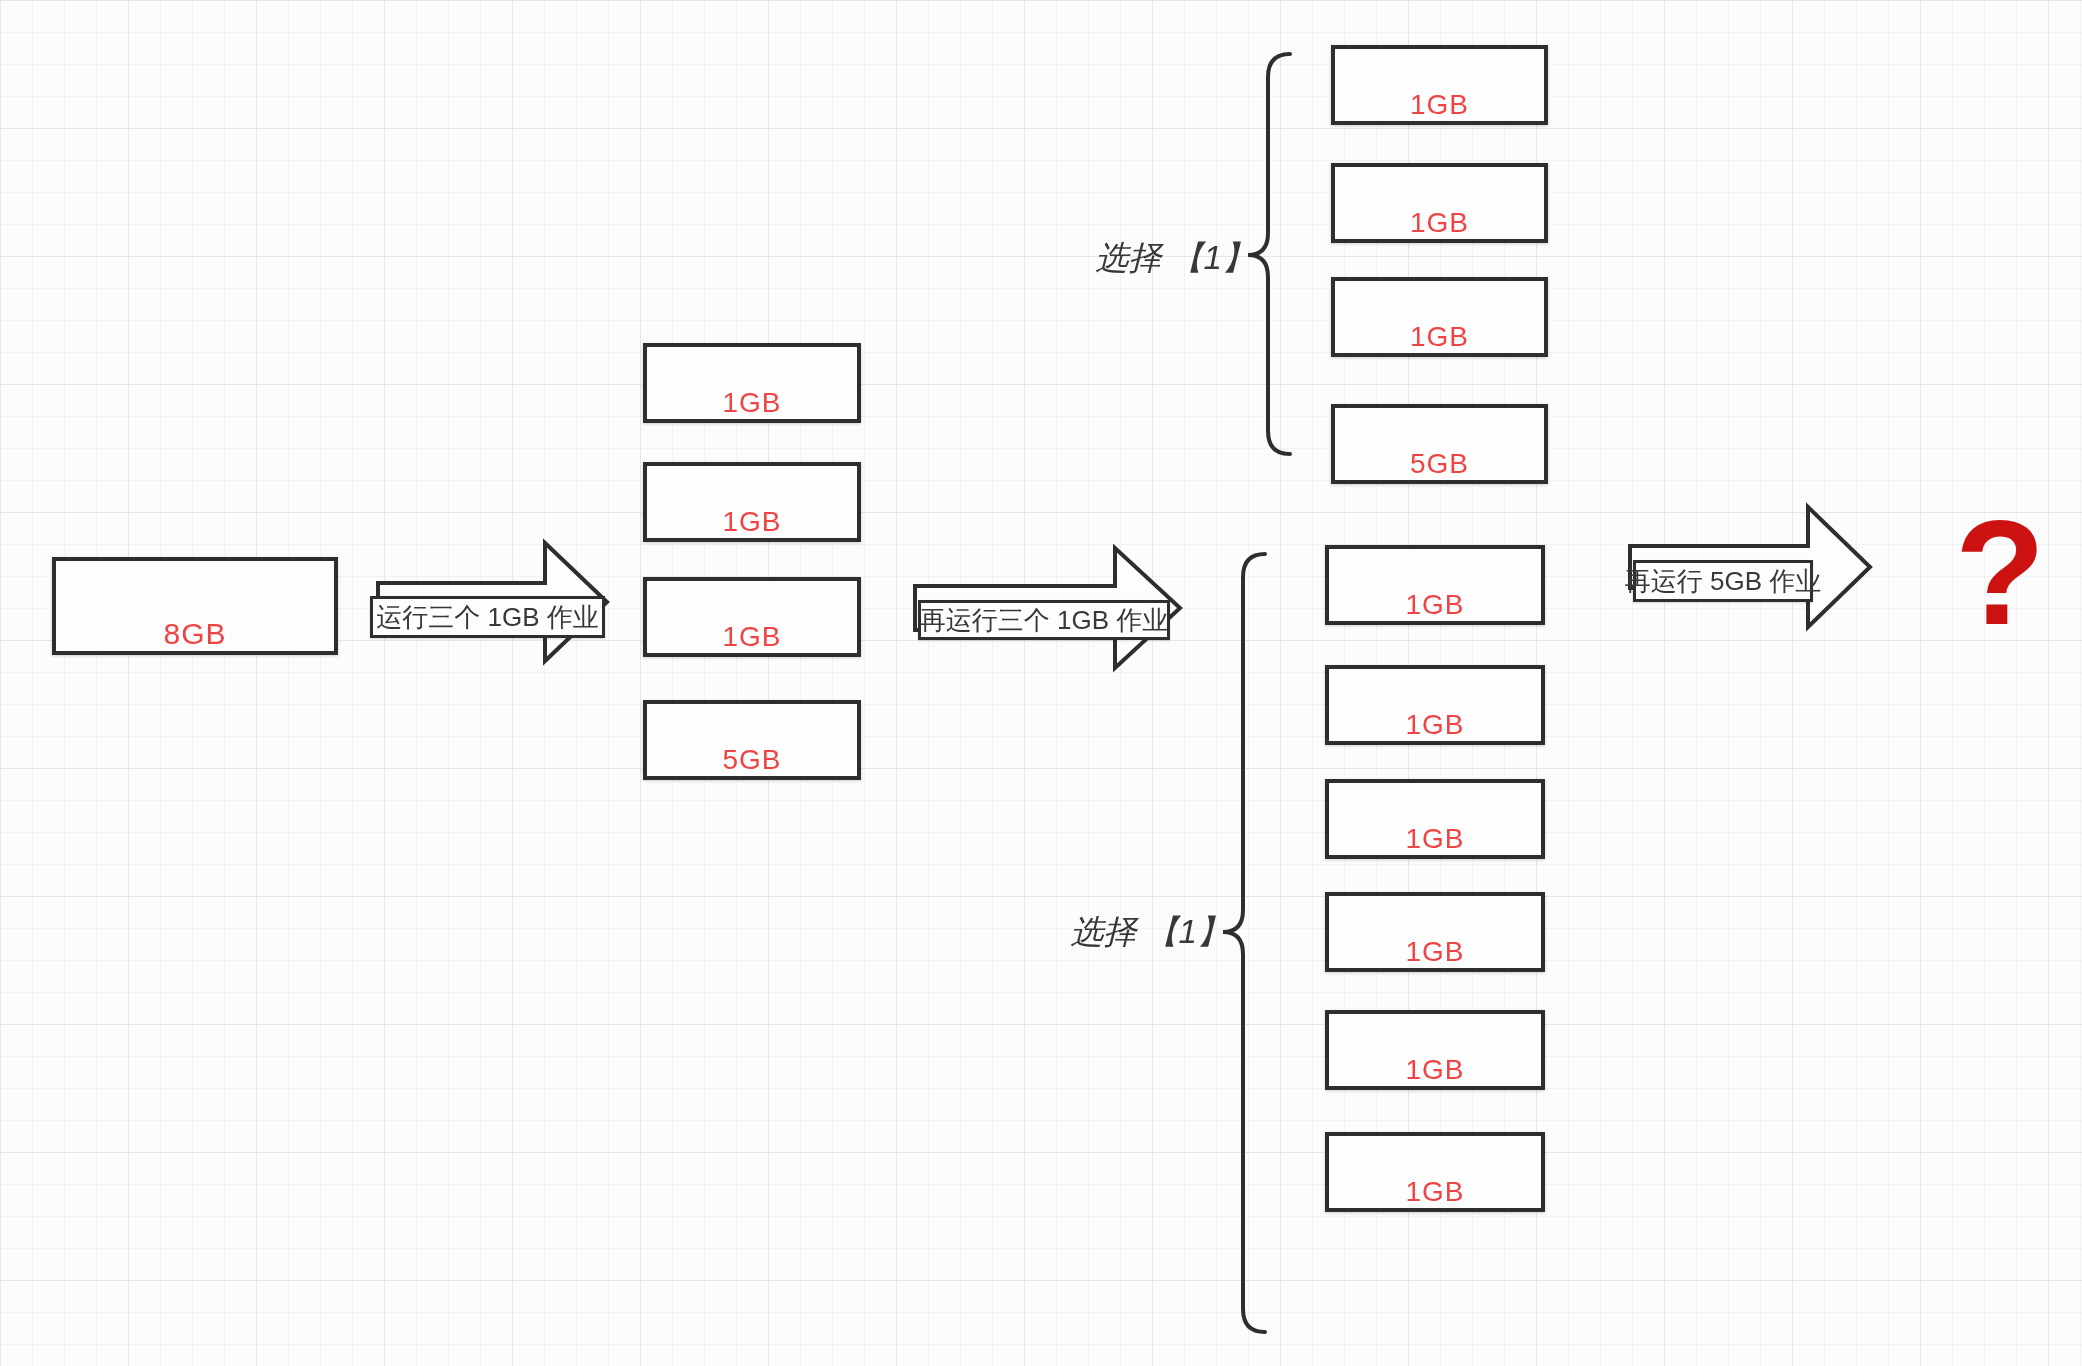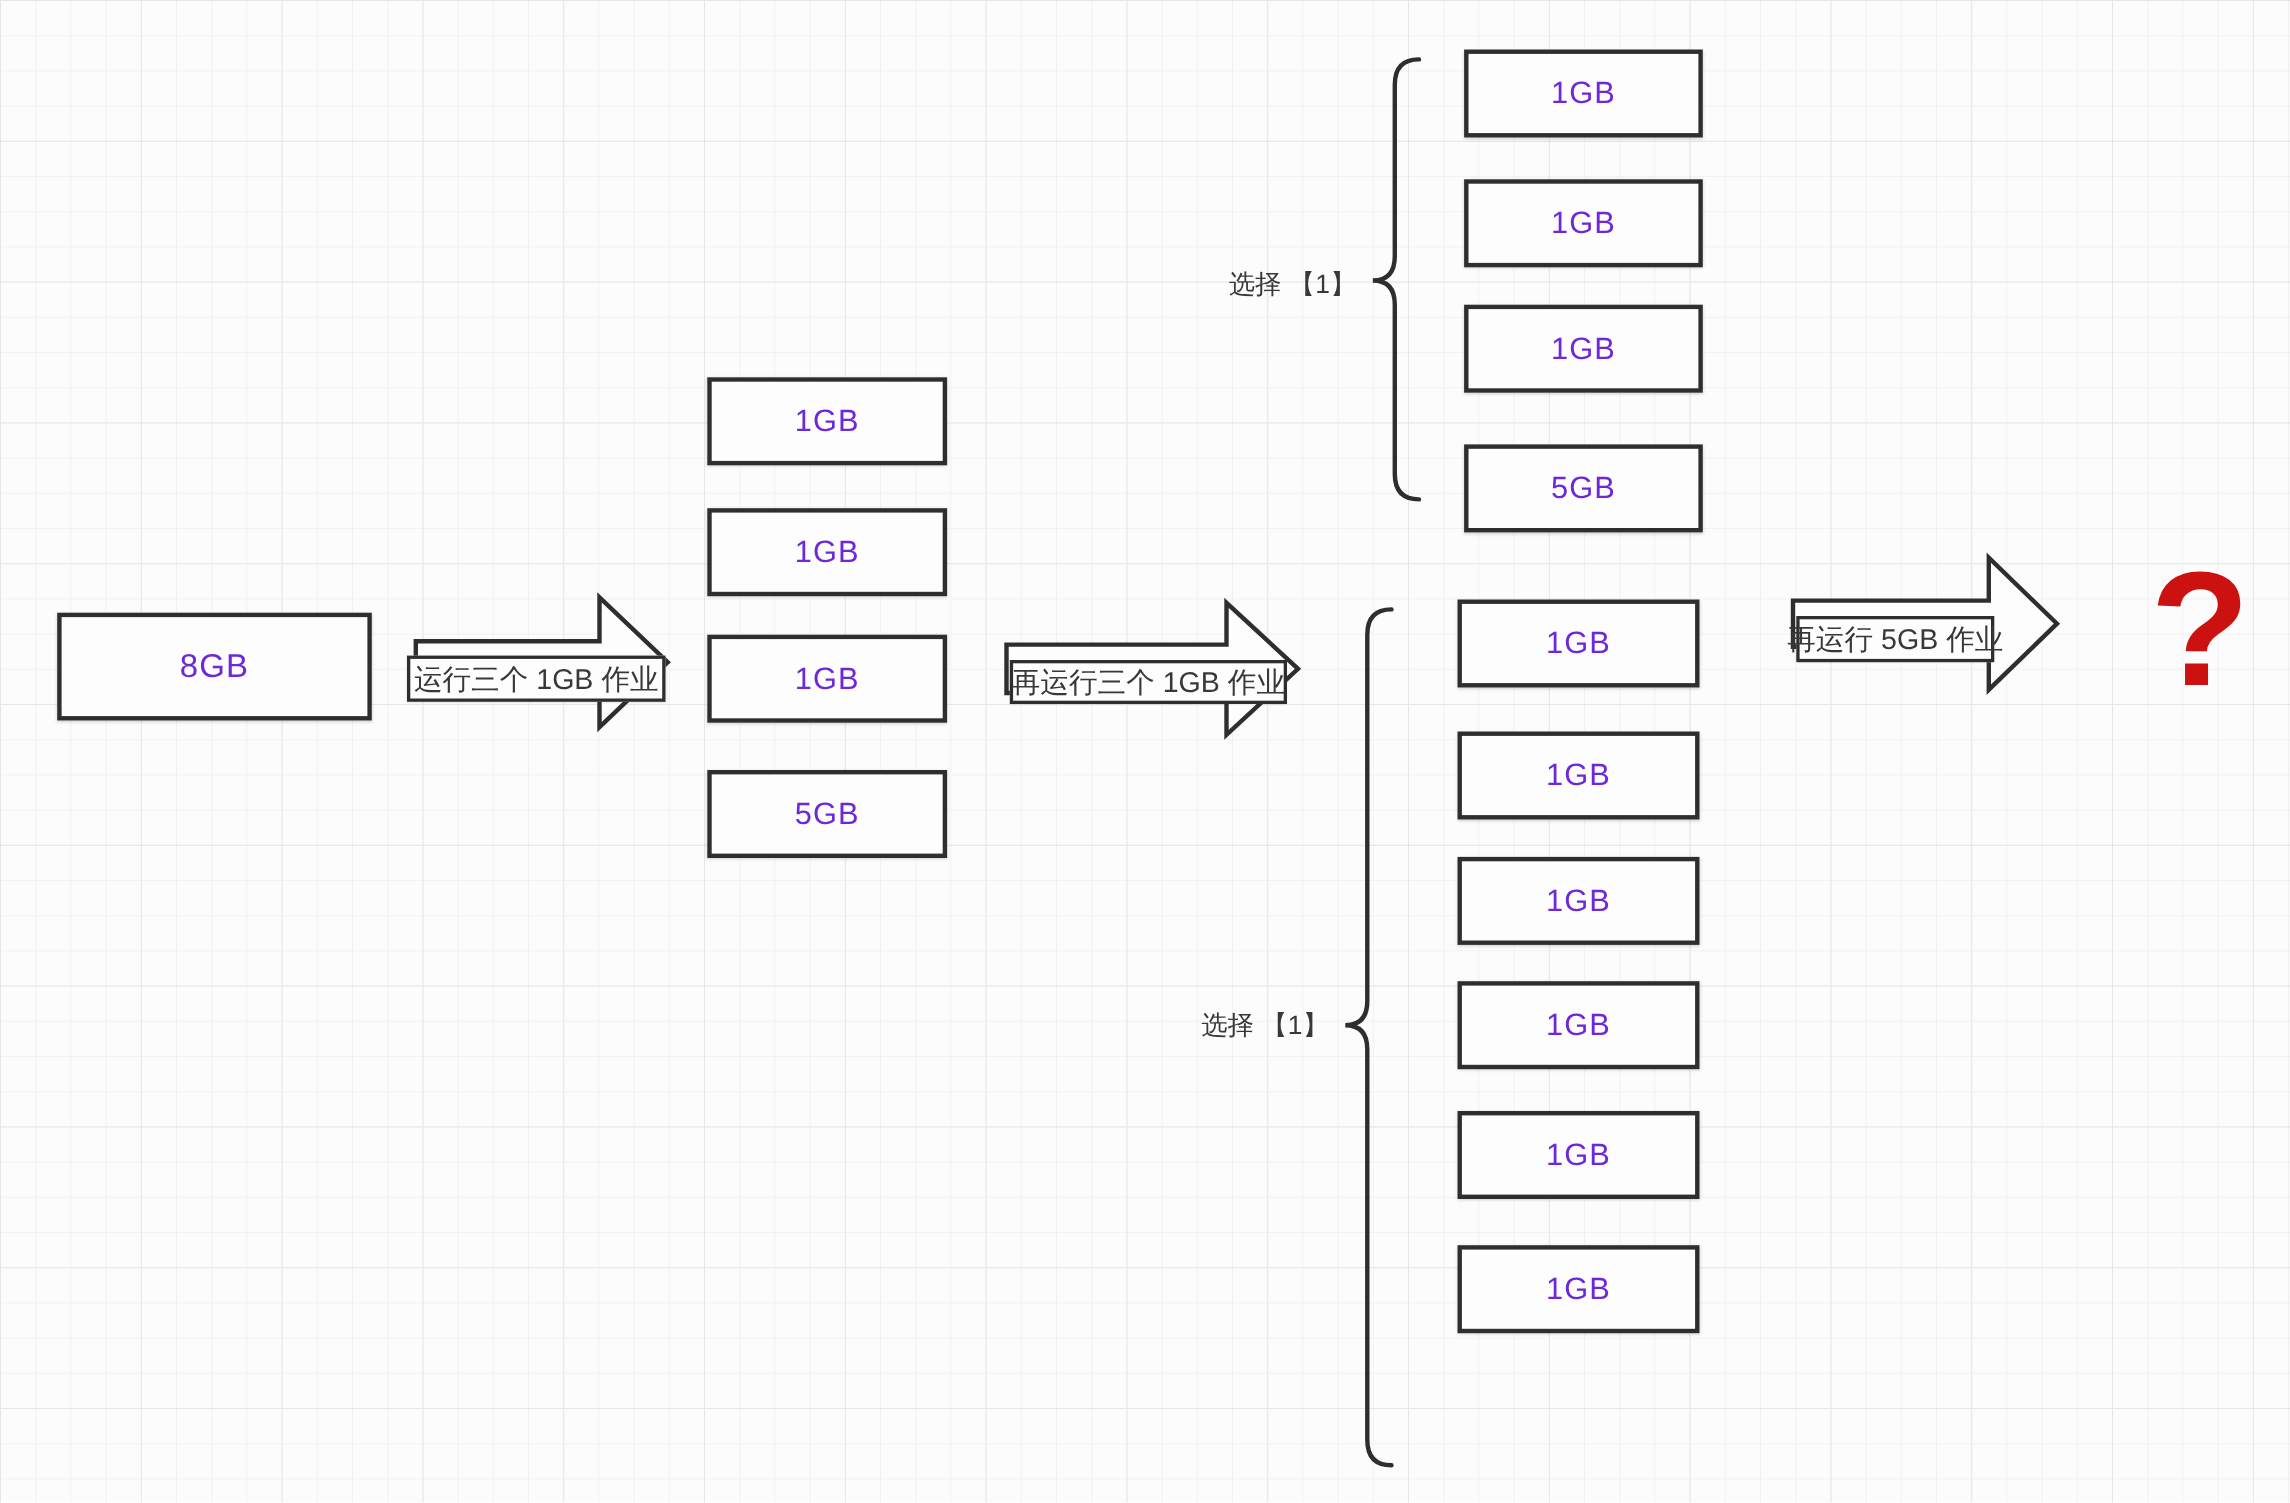--- a/index.html
+++ b/index.html
@@ -12,40 +12,40 @@
     background-image:
       linear-gradient(#e6e6e6 1px, transparent 1px),
       linear-gradient(90deg,#e6e6e6 1px, transparent 1px),
       linear-gradient(#f2f2f2 1px, transparent 1px),
       linear-gradient(90deg,#f2f2f2 1px, transparent 1px);
     background-size:128px 128px,128px 128px,32px 32px,32px 32px;
   }
   .mem-box{
     position:absolute;box-sizing:border-box;
     background:#fdfdfd;border:4px solid #2e2e2e;
-    display:flex;align-items:center;justify-content:center;
-    font-size:28px;color:#6d28d9;letter-spacing:1px;
+    display:flex;align-items:flex-end;justify-content:center;
+    font-size:28px;color:#ef4444;letter-spacing:1px;
     box-shadow:0 1px 3px rgba(0,0,0,0.18);
   }
   .mem-box.start{font-size:30px;}
   .arrow-shape{position:absolute;overflow:visible;}
   .arrow-shape polygon{fill:#fdfdfd;stroke:#2e2e2e;stroke-width:4;stroke-linejoin:miter;}
   .arrow-label{
     position:absolute;box-sizing:border-box;
     background:#fdfdfd;border:3px solid #2e2e2e;
     display:flex;align-items:center;justify-content:center;
     font-size:26px;color:#383838;
     box-shadow:0 1px 2px rgba(0,0,0,0.15);
     margin-top:15px;
   }
   .arrow-label span{white-space:nowrap;}
   .choice-label{
     position:absolute;
     display:flex;align-items:center;justify-content:center;
-    font-size:24px;color:#383838;white-space:nowrap;
+    font-size:33px;color:#383838;white-space:nowrap;font-style:italic;
   }
   .brace{position:absolute;overflow:visible;}
   .brace path{fill:none;stroke:#2e2e2e;stroke-width:4;stroke-linecap:round;}
   .qmark{
     position:absolute;
     display:flex;align-items:center;justify-content:center;
     font-size:148px;font-weight:700;color:#cc1111;
   }
 </style>
 </head>

